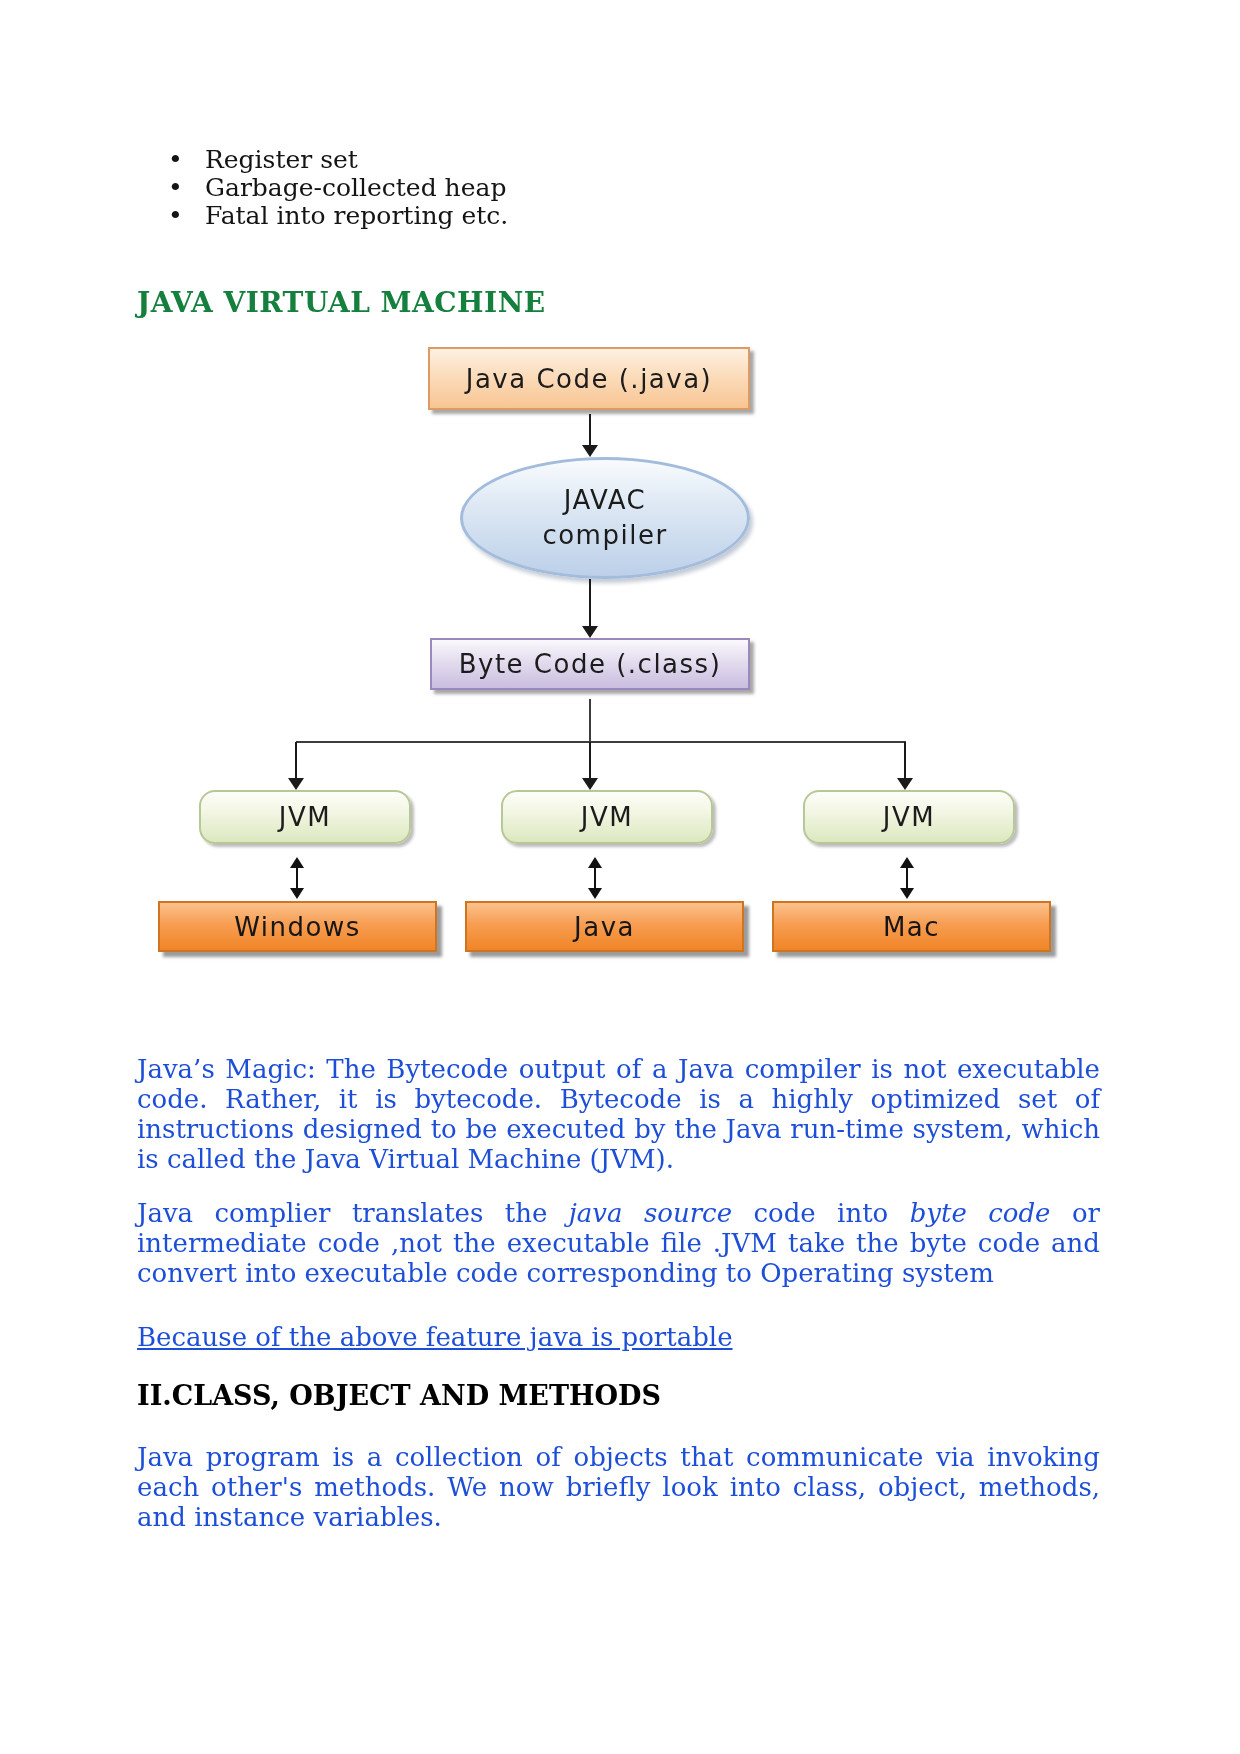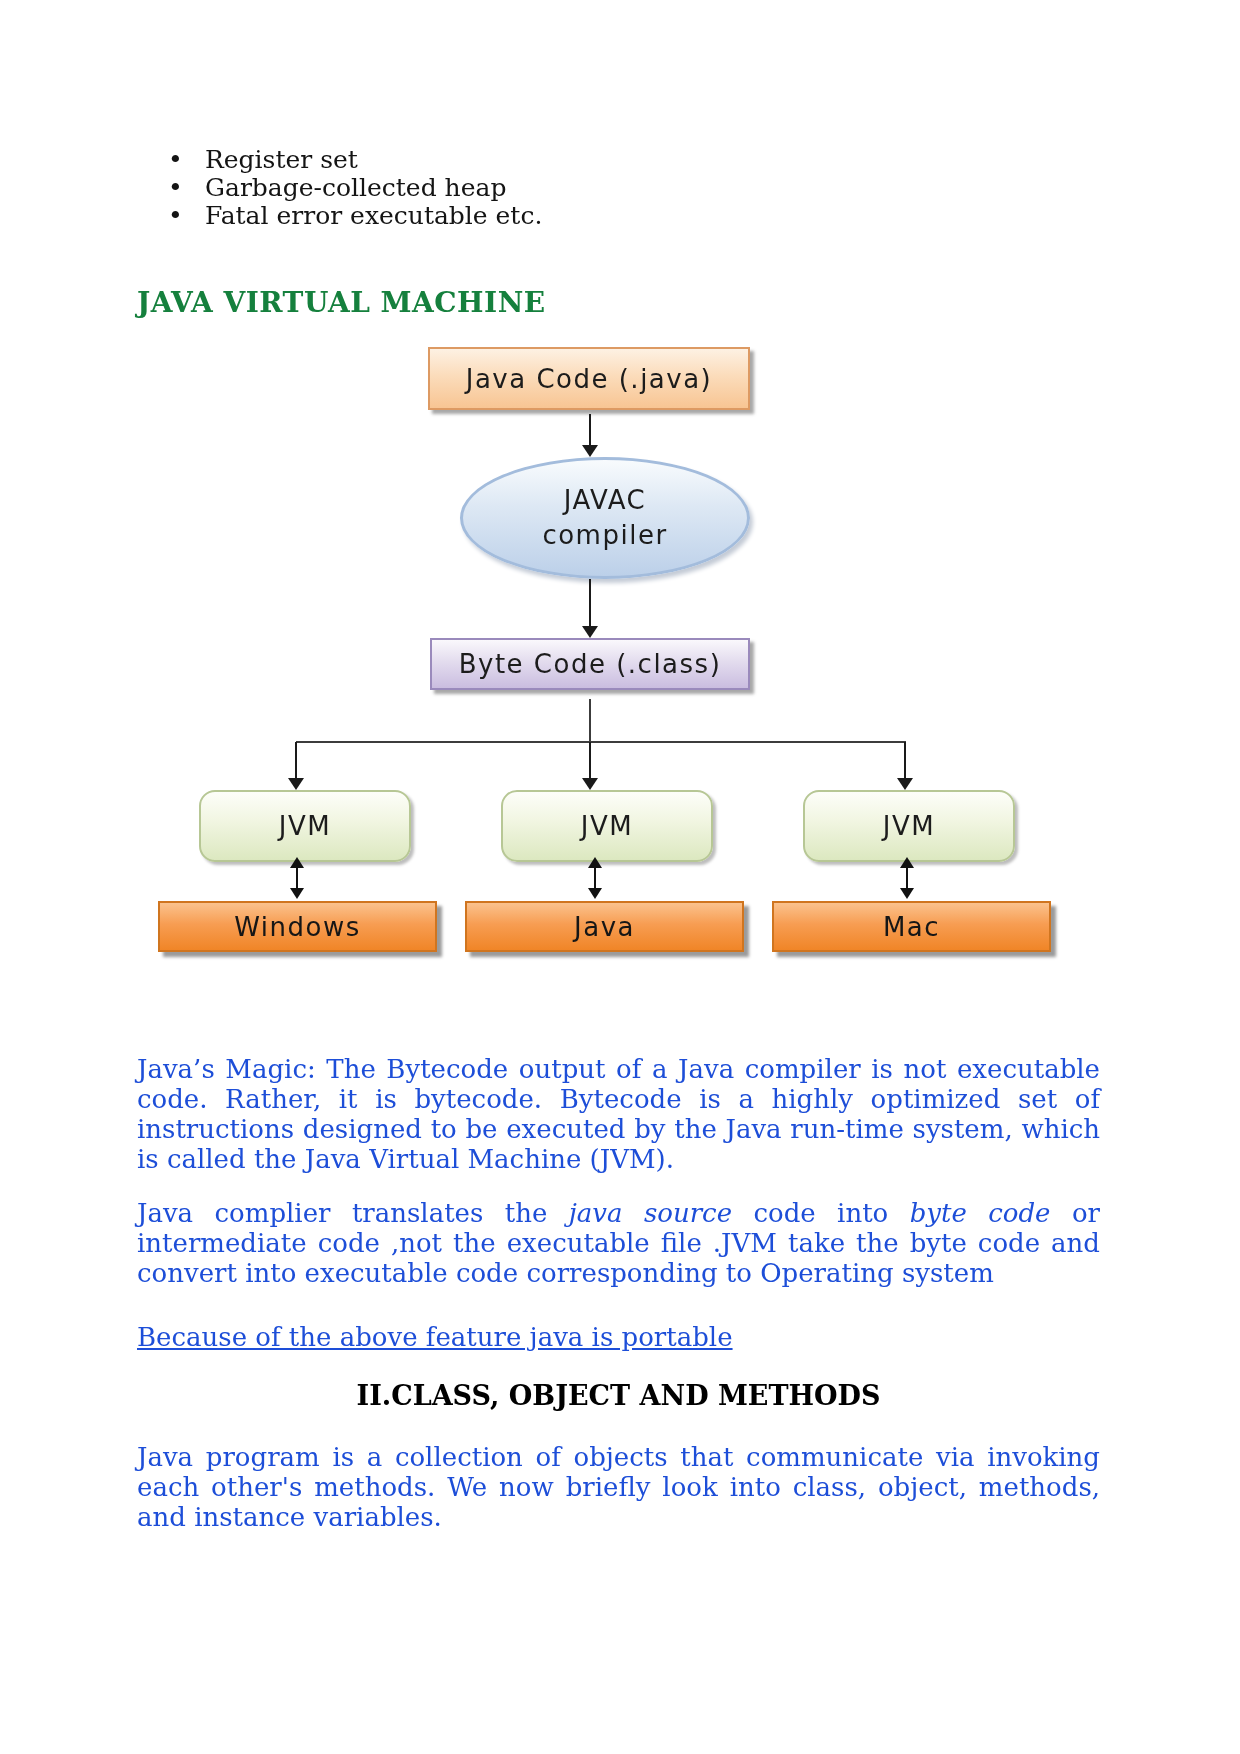--- a/index.html
+++ b/index.html
@@ -16,21 +16,21 @@
   .bullet-dot { position:absolute; left:0; top:0; font-size:25px; }
   .h1 {
     position:absolute; left:137px; top:286px; font-size:28px; font-weight:bold;
     letter-spacing:0.5px; color:#15803d;
   }
   .para { position:absolute; left:137px; width:963px; font-size:26px; line-height:30px;
           text-align:justify; color:#1d4ed8; }
   .p1 { top:1054px; }
   .p2 { top:1198px; }
   .p3 { top:1322px; text-align:left;text-decoration:underline; }
-  .h2 { position:absolute; left:137px; top:1380px; width:963px; text-align:center;
+  .h2 { position:absolute; left:137px; top:1380px; width:963px; text-align:left;
         font-size:27px; font-weight:bold; color:#000; }
   .p4 { top:1442px; }
   .it { font-style:italic; }
   
   .diagram { position:absolute; left:0; top:330px; width:1240px; height:650px;
              font-family:"DejaVu Sans", "Liberation Sans", sans-serif; color:#1c1c1c;padding-left:28px; }
   .node { position:absolute; display:flex; align-items:center; justify-content:center;
           font-size:26px; letter-spacing:1.5px; text-align:center; }
   .box-javacode {
     left:428px; top:17px; width:322px; height:63px;
@@ -42,21 +42,21 @@
     background:linear-gradient(180deg,#f8fbfd 0%,#dde8f4 40%,#bcd0e9 100%);
     border:3px solid #a3bcdc; box-shadow:3px 4px 4px #c4cbd6;
     flex-direction:column; line-height:35px;
   }
   .box-bytecode {
     left:430px; top:308px; width:320px; height:52px;
     background:linear-gradient(180deg,#faf8fc 0%,#e3dcee 45%,#cabde0 100%);
     border:2px solid #9a8abc; box-shadow:4px 4px 3px #a8a8a8;
   }
   .box-jvm {
-    width:212px; height:72px; top:460px; border-radius:16px;
+    width:212px; height:54px; top:460px; border-radius:16px;
     background:linear-gradient(180deg,#fdfef9 0%,#f2f6e3 40%,#dce8c0 100%);
     border:2px solid #b7c795; box-shadow:3px 3px 3px #bdbdbd;text-align:center;
   }
   .jvm1 { left:199px; } .jvm2 { left:501px; } .jvm3 { left:803px; }
   .box-os {
     width:279px; height:51px; top:571px;
     background:linear-gradient(180deg,#fbc28d 0%,#f79d52 45%,#f08527 100%);
     border:2px solid #d0751f; box-shadow:5px 5px 3px #9b9b9b;
     color:#161616;
   }
@@ -98,21 +98,21 @@
     <div class="bullet-item">
       <span class="bullet-dot">•</span>
       <span>Register set</span>
     </div>
     <div class="bullet-item">
       <span class="bullet-dot">•</span>
       <span>Garbage-collected heap</span>
     </div>
     <div class="bullet-item">
       <span class="bullet-dot">•</span>
-      <span>Fatal error executable etc.</span>
+      <span>Fatal into reporting etc.</span>
     </div>
   </div>
 
   <div class="h1">JAVA VIRTUAL MACHINE</div>
 
   <div class="diagram">
 
     <div class="node box-javacode">
       <span>Java Code (.java)</span>
     </div>

